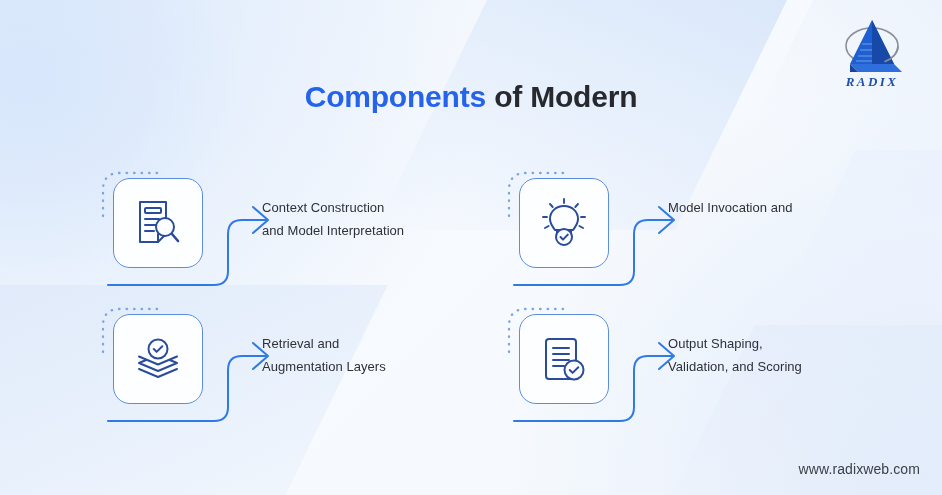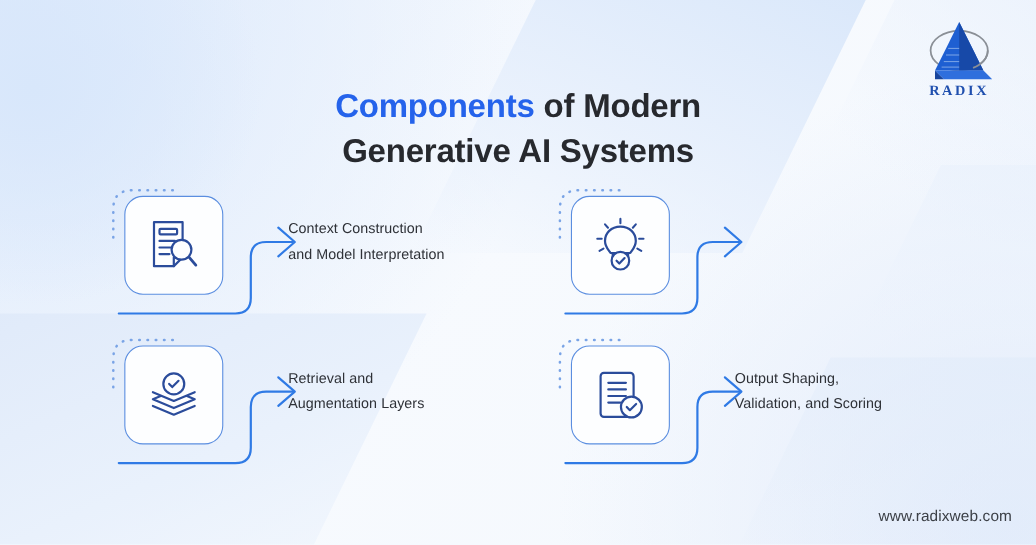--- a/index.html
+++ b/index.html
@@ -50,21 +50,21 @@
 
   
   #page-title{
     position:absolute;left:0;top:56px;width:942px;text-align:center;
     font-size:30px;line-height:41px;font-weight:700;color:#27292e;
     letter-spacing:-.2px;
   }
   #title-accent{color:#2563eb;}
 
   
-  #brand-logo{position:absolute;right:26px;top:14px;width:88px;height:76px;}
+  #brand-logo{position:absolute;right:26px;top:14px;width:88px;height:76px;font-style:italic;}
 
   
   .item{position:absolute;width:420px;height:140px;}
   #item-0{left:96px;top:160px;}
   #item-1{left:502px;top:160px;}
   #item-2{left:96px;top:296px;}
   #item-3{left:502px;top:296px;}
 
   .card-zone{position:absolute;left:0;top:0;width:160px;height:140px;}
   .dot-arc{position:absolute;left:5px;top:10px;width:60px;height:48px;}
@@ -97,21 +97,20 @@
 
   <div class="bg-shape" id="bg-wedge-left-soft"></div>
   <div class="bg-shape" id="bg-band-top"></div>
   <div class="bg-shape" id="bg-wedge-topright"></div>
   <div class="bg-shape" id="bg-wedge-right-mid"></div>
   <div class="bg-shape" id="bg-wedge-bottomleft"></div>
   <div class="bg-shape" id="bg-wedge-bottomright"></div>
 
   <h1 id="page-title">
     <span id="title-accent">Components</span><span> of Modern</span><br>
-    <span>Generative AI Systems</span>
   </h1>
 
   <div id="brand-logo">
     <svg width="88" height="76" viewBox="0 0 88 76">
       <ellipse cx="44" cy="32" rx="26" ry="18" fill="none" stroke="#8a8f96" stroke-width="1.6"></ellipse>
       <polygon points="44,6 66,50 22,50" fill="#1e5fd2"></polygon>
       <polygon points="44,6 66,50 44,50" fill="#1749a8"></polygon>
       <polygon points="22,50 66,50 74,58 30,58" fill="#2f6fdd"></polygon>
       <polygon points="22,50 30,58 30,58 22,58" fill="#17449c"></polygon>
       <g stroke="#8fb2ea" stroke-width=".9" opacity=".85">
@@ -174,20 +173,21 @@
           <circle cx="26" cy="40" r="8" fill="#fdfeff"></circle>
           <polyline points="22.5,40 25,42.6 29.8,37.6"></polyline>
         </svg>
       </div>
       <svg class="connector" viewBox="0 0 180 124">
         <path d="M2 111 H108 Q122 111 122 97 V60 Q122 46 136 46 H160" fill="none" stroke="#2f7ae5" stroke-width="2" stroke-linecap="round"></path>
         <polyline points="147,33 162,46 147,59" fill="none" stroke="#2f7ae5" stroke-width="2" stroke-linecap="round" stroke-linejoin="round"></polyline>
       </svg>
     </div>
     <div class="item-label">
+      <span class="l1">Model Invocation and</span>
     </div>
   </div>
 
   <div class="item" id="item-3">
     <div class="card-zone">
       <svg class="dot-arc" viewBox="0 0 60 48">
         <path d="M2 46 L2 20 Q2 3 19 3 L58 3" fill="none" stroke="#7aa4e6" stroke-width="2.3" stroke-linecap="round" stroke-dasharray="0.5 7"></path>
       </svg>
       <div class="icon-card">
         <svg width="52" height="52" viewBox="0 0 52 52" fill="none" stroke="#2b4c9b" stroke-width="2" stroke-linecap="round" stroke-linejoin="round">

